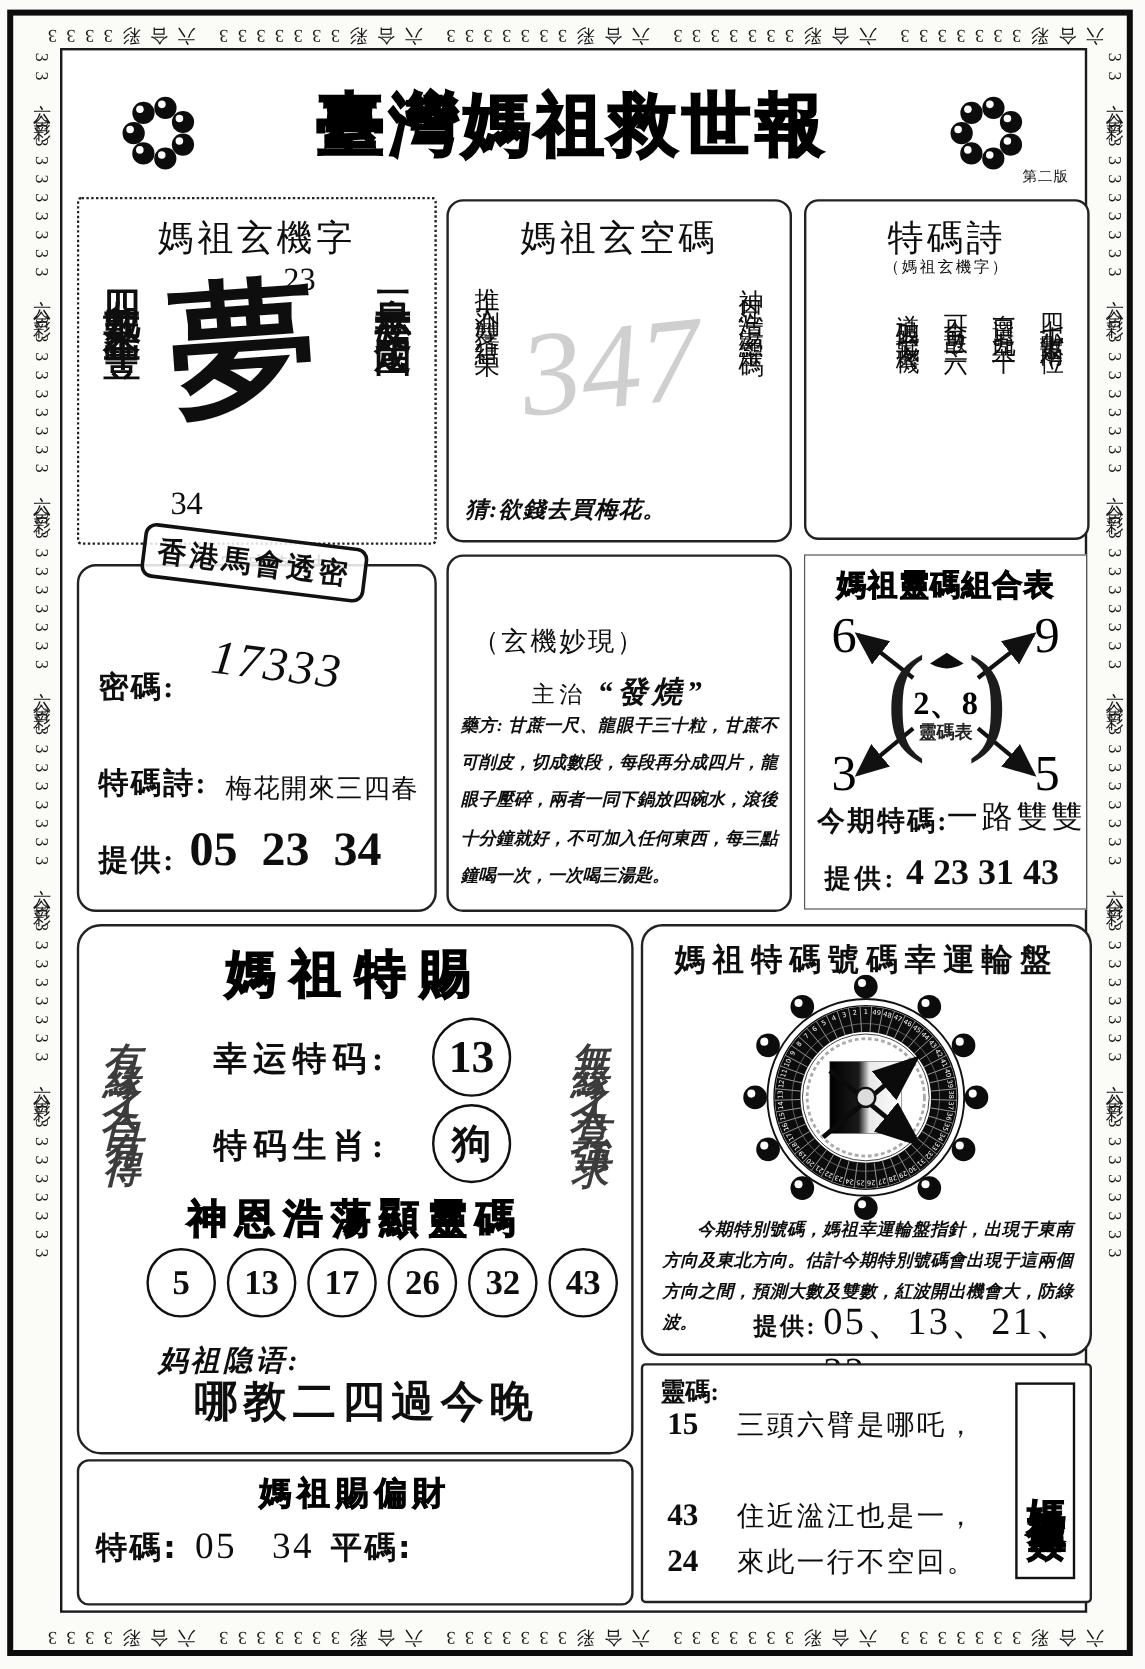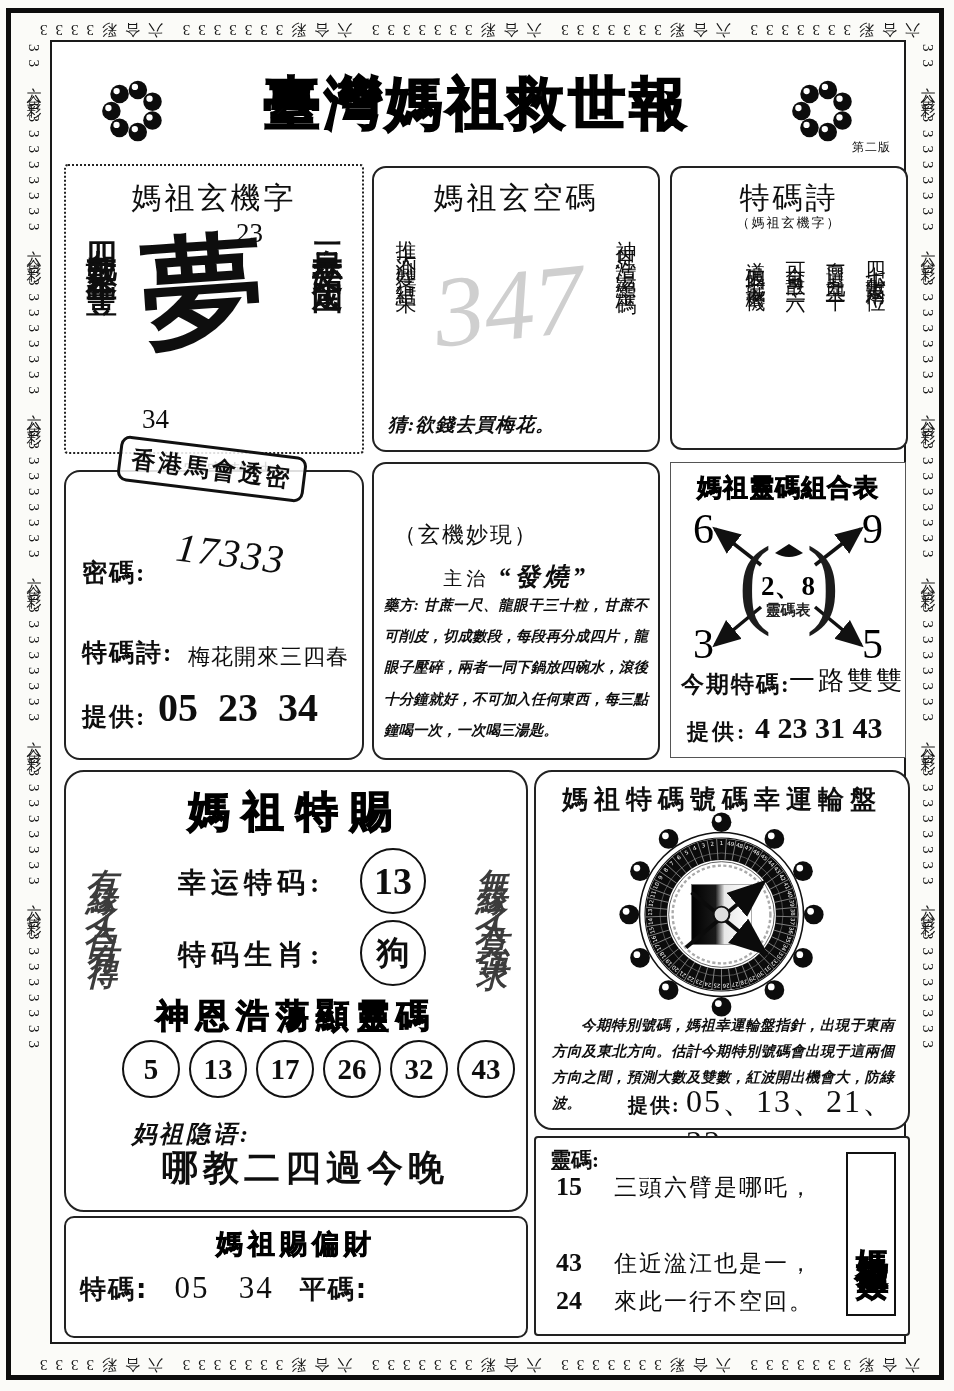--- a/index.html
+++ b/index.html
@@ -110,21 +110,21 @@
   .lm-row{left:20px;height:38px;display:flex;align-items:baseline;}
   .lm-num{font-size:26px;font-weight:700;width:58px;}
   .lm-text{font-size:23px;letter-spacing:2px;}
   .lm-seal{right:12px;top:14px;width:50px;height:164px;border:2px solid #111;writing-mode:vertical-rl;text-orientation:upright;
            font-size:33px;font-weight:900;letter-spacing:6px;text-align:center;
            font-family:"DejaVu Sans","Liberation Sans",sans-serif;-webkit-text-stroke:1px #000;padding-top:2px;box-sizing:border-box;}
   
   .box-piancai{left:64px;top:1216px;width:460px;height:118px;border:2px solid #222;border-radius:10px;}
   .pc-title{left:0;right:0;top:8px;text-align:center;font-size:27px;letter-spacing:5px;
             font-family:"DejaVu Sans","Liberation Sans",sans-serif;font-weight:900;-webkit-text-stroke:0.8px #000;}
-  .pc-row{left:14px;right:14px;top:52px;display:flex;align-items:baseline;gap:26px;}
+  .pc-row{left:14px;right:14px;top:52px;display:flex;align-items:baseline;gap:14px;}
   .pc-label{font-size:26px;font-weight:900;letter-spacing:2px;font-family:"DejaVu Sans","Liberation Sans",sans-serif;}
   .pc-nums{font-size:31px;white-space:pre;letter-spacing:2px;}
 </style>
 </head>
 <body>
 
 <div class="abs strip-h strip-top">六合彩3333333 六合彩3333333 六合彩3333333 六合彩3333333 六合彩3333333 六合彩3333333</div>
 <div class="abs strip-h strip-bottom">六合彩3333333 六合彩3333333 六合彩3333333 六合彩3333333 六合彩3333333 六合彩3333333</div>
 <div class="abs strip-v strip-left">33六合彩333333333六合彩333333333六合彩333333333六合彩333333333六合彩333333333六合彩333333333</div>
 <div class="abs strip-v strip-right">33六合彩333333333六合彩333333333六合彩333333333六合彩333333333六合彩333333333六合彩333333333</div>

